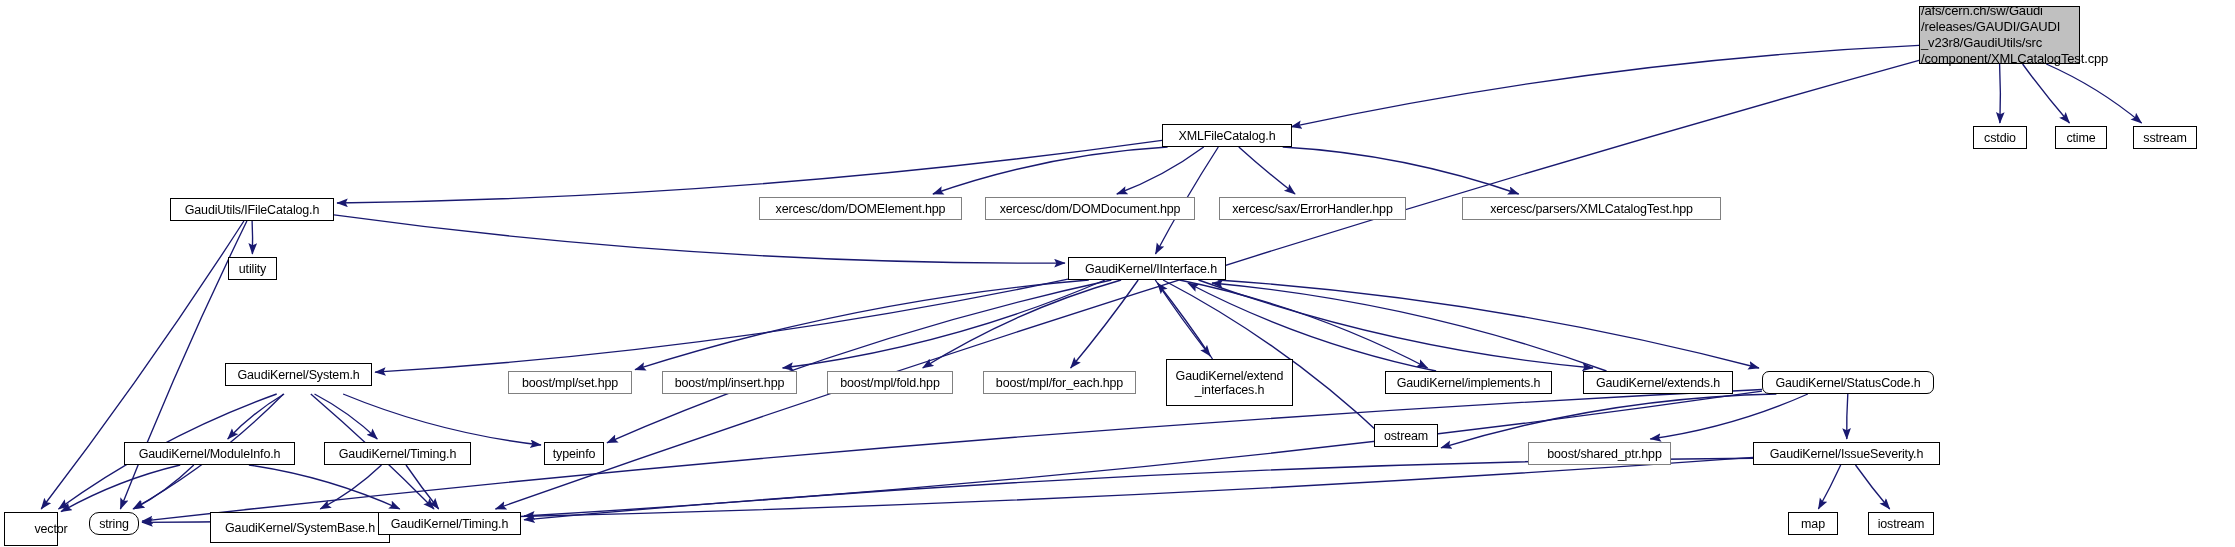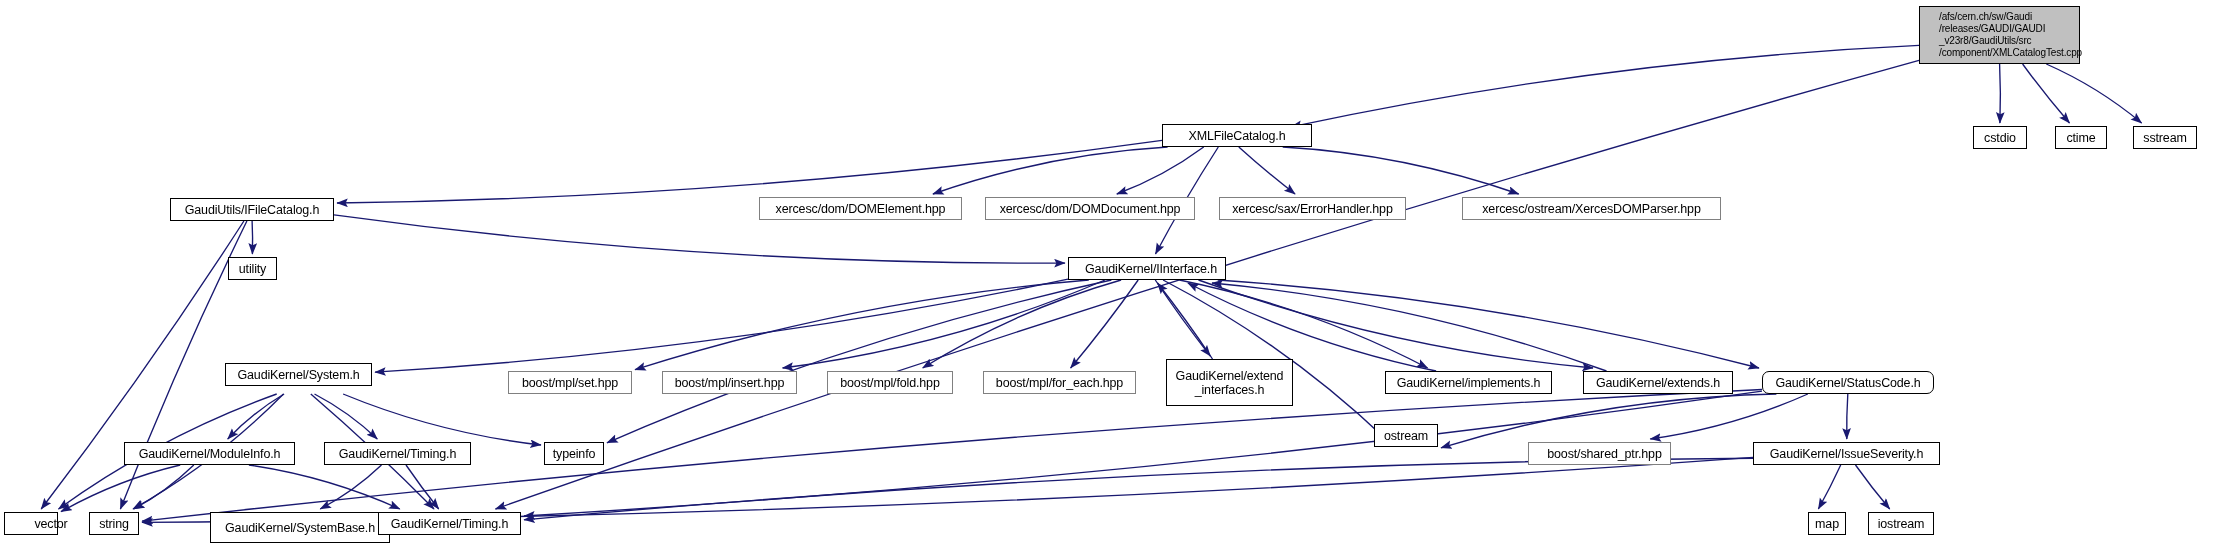--- a/index.html
+++ b/index.html
@@ -40,23 +40,23 @@
     z-index: 5;
   }
   .node.solid {
     border: 1px solid #000000;
   }
   .node.root {
     background: #c0c0c0;
     border: 1px solid #000000;
     text-align: left;
     justify-content: flex-start;
-    padding: 3px 19px;
+    padding: 3px 1px;
     line-height: 1.22;
-    font-size: 10px;
+    font-size: 13px;
   }
 </style>
 </head>
 <body>
 
 <div id="canvas">
 
   <svg id="edges" viewBox="0 0 2235 547" xmlns="http://www.w3.org/2000/svg">
     <defs>
       <marker id="arrow" markerWidth="9" markerHeight="9" refX="8" refY="3.2" orient="auto" markerUnits="strokeWidth">
@@ -117,45 +117,45 @@
   </svg>
 
   <div id="node-layer">
       <div class="node root" style="left: 1919px; top: 6px; width: 161px; height: 58px;">/afs/cern.ch/sw/Gaudi
 /releases/GAUDI/GAUDI
 _v23r8/GaudiUtils/src
 /component/XMLCatalogTest.cpp</div>
       <div class="node solid" style="left: 1973px; top: 126px; width: 54px; height: 23px;">cstdio</div>
       <div class="node solid" style="left: 2055px; top: 126px; width: 52px; height: 23px;">ctime</div>
       <div class="node solid" style="left: 2133px; top: 126px; width: 64px; height: 23px;">sstream</div>
-      <div class="node solid" style="left: 1162px; top: 124px; width: 150px; height: 23px;">XMLFileCatalog.h</div>
+      <div class="node solid" style="left: 1162px; top: 124px; width: 130px; height: 23px;">XMLFileCatalog.h</div>
       <div class="node solid" style="left: 170px; top: 198px; width: 164px; height: 23px;">GaudiUtils/IFileCatalog.h</div>
       <div class="node solid" style="left: 228px; top: 257px; width: 49px; height: 23px;">utility</div>
       <div class="node faded" style="left: 759px; top: 197px; width: 203px; height: 23px;">xercesc/dom/DOMElement.hpp</div>
       <div class="node faded" style="left: 985px; top: 197px; width: 210px; height: 23px;">xercesc/dom/DOMDocument.hpp</div>
       <div class="node faded" style="left: 1219px; top: 197px; width: 187px; height: 23px;">xercesc/sax/ErrorHandler.hpp</div>
-      <div class="node faded" style="left: 1462px; top: 197px; width: 259px; height: 23px;">xercesc/ostream/XercesDOMParser.hpp</div>
+      <div class="node faded" style="left: 1462px; top: 197px; width: 259px; height: 23px;">xercesc/parsers/XMLCatalogTest.hpp</div>
       <div class="node solid" style="left: 1068px; top: 257px; width: 158px; height: 23px; padding-left: 8px;">GaudiKernel/IInterface.h</div>
       <div class="node solid" style="left: 225px; top: 363px; width: 147px; height: 23px;">GaudiKernel/System.h</div>
       <div class="node faded" style="left: 508px; top: 371px; width: 124px; height: 23px;">boost/mpl/set.hpp</div>
       <div class="node faded" style="left: 662px; top: 371px; width: 135px; height: 23px;">boost/mpl/insert.hpp</div>
       <div class="node faded" style="left: 827px; top: 371px; width: 126px; height: 23px;">boost/mpl/fold.hpp</div>
       <div class="node faded" style="left: 983px; top: 371px; width: 153px; height: 23px;">boost/mpl/for_each.hpp</div>
       <div class="node solid" style="left: 1166px; top: 359px; width: 127px; height: 47px;">GaudiKernel/extend
 _interfaces.h</div>
       <div class="node solid" style="left: 1385px; top: 371px; width: 167px; height: 23px;">GaudiKernel/implements.h</div>
       <div class="node solid" style="left: 1583px; top: 371px; width: 150px; height: 23px;">GaudiKernel/extends.h</div>
       <div class="node solid" style="left: 1762px; top: 371px; width: 172px; height: 23px; border-radius: 7px;">GaudiKernel/StatusCode.h</div>
       <div class="node solid" style="left: 124px; top: 442px; width: 171px; height: 23px;">GaudiKernel/ModuleInfo.h</div>
       <div class="node solid" style="left: 324px; top: 442px; width: 147px; height: 23px;">GaudiKernel/Timing.h</div>
       <div class="node solid" style="left: 544px; top: 442px; width: 60px; height: 23px;">typeinfo</div>
       <div class="node solid" style="left: 1374px; top: 424px; width: 64px; height: 23px;">ostream</div>
       <div class="node faded" style="left: 1528px; top: 442px; width: 143px; height: 23px; padding-left: 10px;">boost/shared_ptr.hpp</div>
       <div class="node solid" style="left: 1753px; top: 442px; width: 187px; height: 23px;">GaudiKernel/IssueSeverity.h</div>
-      <div class="node solid" style="left: 4px; top: 512px; width: 54px; height: 23px; padding-left: 40px;">vector</div>
-      <div class="node solid" style="left: 89px; top: 512px; width: 50px; height: 23px;">string</div>
+      <div class="node solid" style="left: 4px; top: 512px; width: 54px; height: 34px; padding-left: 40px;">vector</div>
+      <div class="node solid" style="left: 89px; top: 512px; width: 50px; height: 23px; border-radius: 10px;">string</div>
       <div class="node solid" style="left: 210px; top: 512px; width: 180px; height: 31px;">GaudiKernel/SystemBase.h</div>
       <div class="node solid" style="left: 378px; top: 512px; width: 143px; height: 23px;">GaudiKernel/Timing.h</div>
-      <div class="node solid" style="left: 1788px; top: 512px; width: 38px; height: 23px; margin-left: 20px;">map</div>
+      <div class="node solid" style="left: 1788px; top: 512px; width: 50px; height: 23px;">map</div>
       <div class="node solid" style="left: 1868px; top: 512px; width: 66px; height: 23px;">iostream</div>
     </div>
 
 </div>
 
 </body></html>

